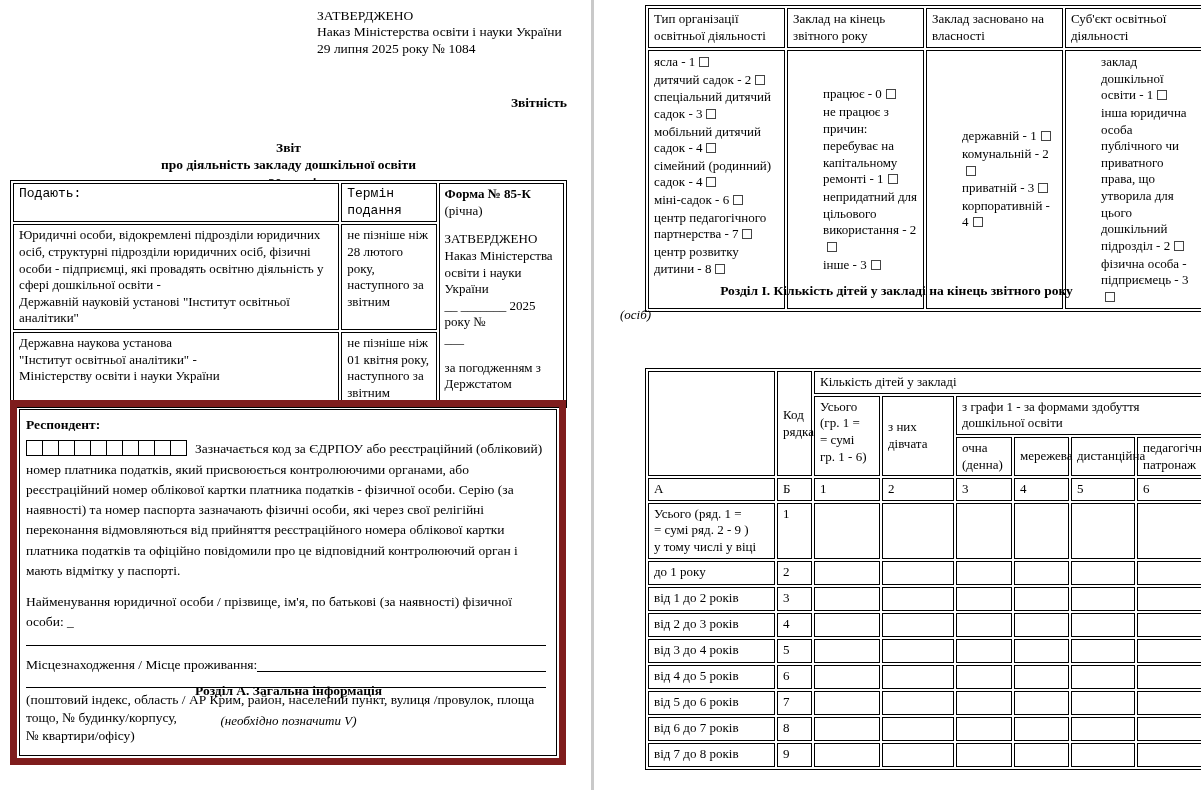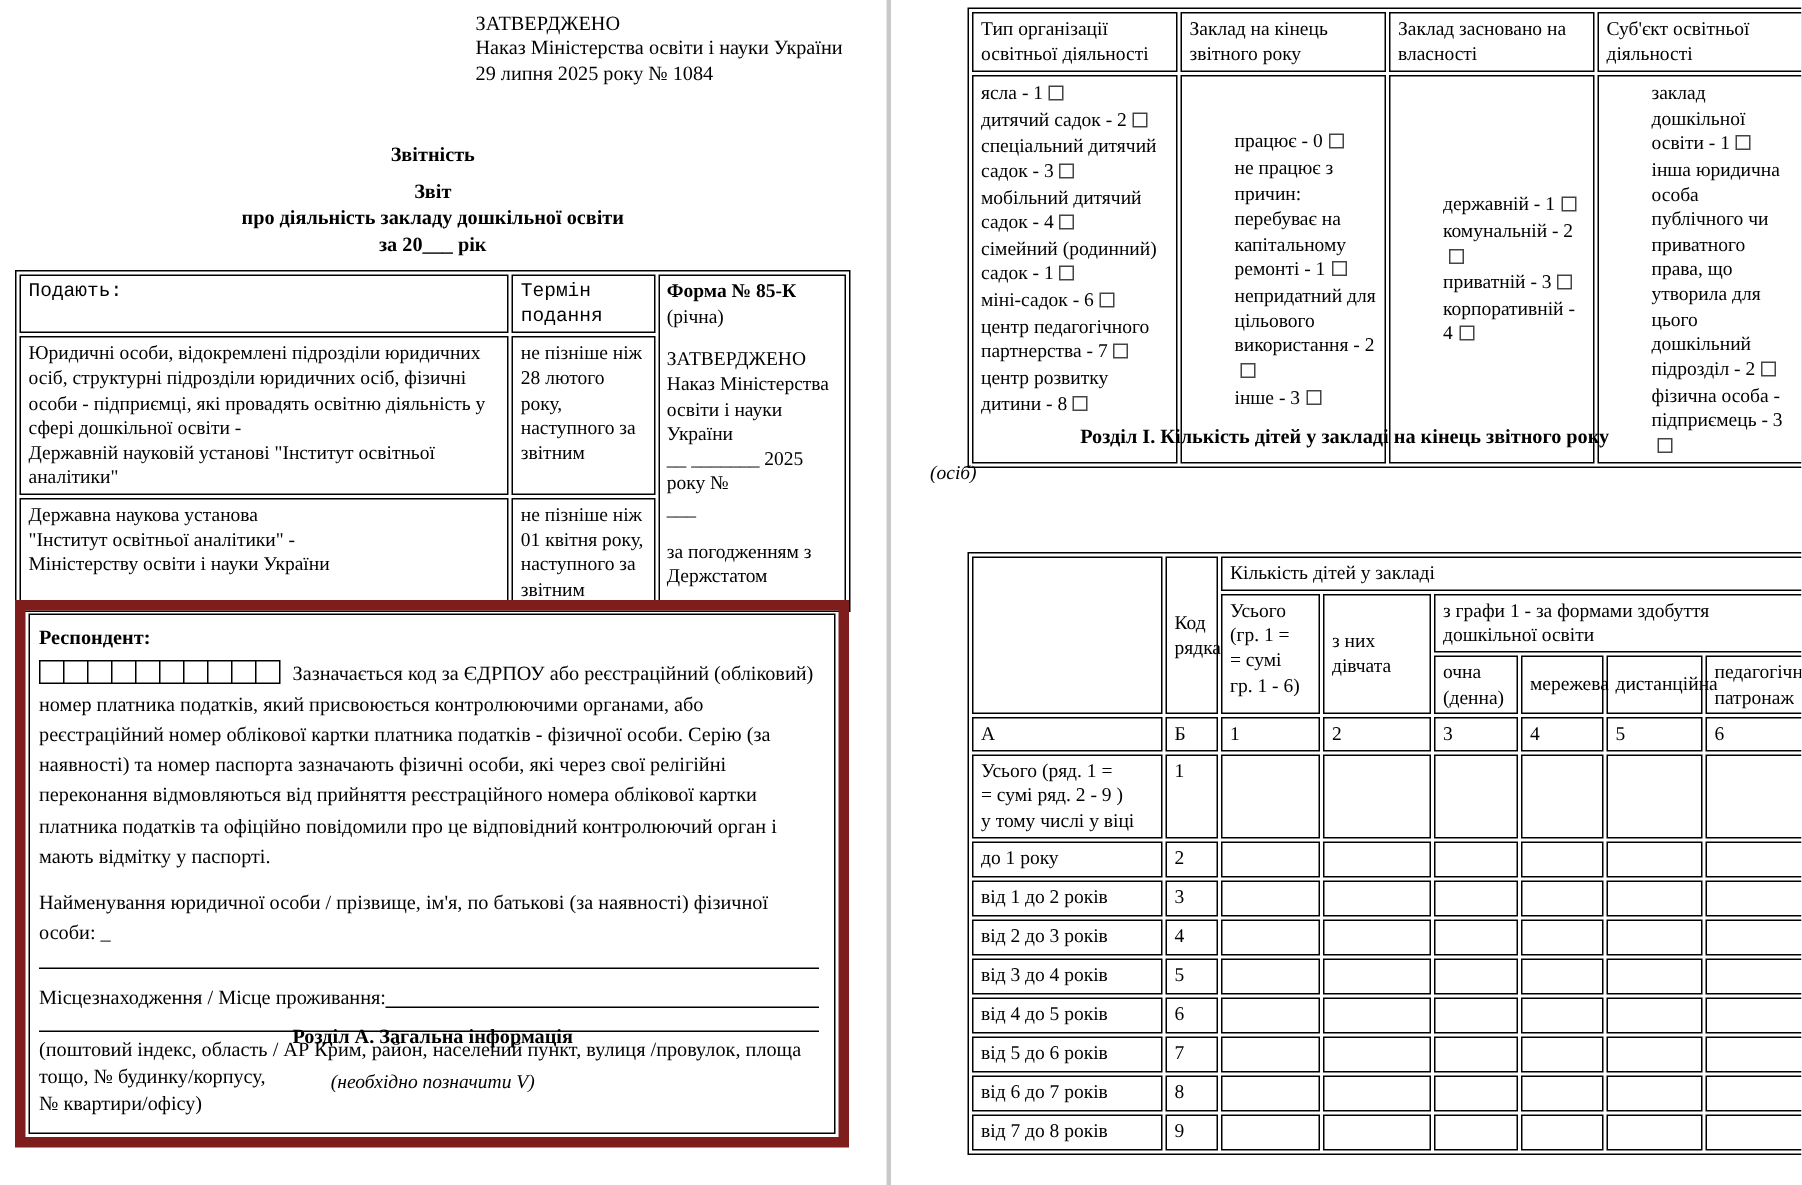--- a/index.html
+++ b/index.html
@@ -16,21 +16,21 @@
   .i { font-style:italic; }
   .center { text-align:center; }
   .pre { white-space:pre-line; }
 
   
   .approval { position:absolute; left:307px; top:8px; font-size:13.5px; line-height:1.22; }
 
   
   .titles { position:absolute; left:0; top:94px; width:557px; text-align:center;
             font-size:13.5px; font-weight:bold; line-height:1.3; }
-  .titles .t1 { margin-bottom:7px; }
+  .titles .t1 { margin-bottom:27px;text-align:right; }
 
   
   table.frm { border-collapse:separate; border-spacing:2px; border:1px solid #000; background:#fff; }
   table.frm td { border:1px solid #000; padding:2px 5px; vertical-align:top; text-align:left;
                  font-size:13px; line-height:1.28; }
 
   .submit-table { position:absolute; left:0; top:180px; width:557px; }
   .submit-table td.h1 { height:20px;font-family:Liberation Mono, monospace; }
   .submit-table td.r2 { height:82px; }
   .submit-table td.r3 { height:62px; }
@@ -181,21 +181,21 @@
             <td class="head">Заклад на кінець звітного року</td>
             <td class="head">Заклад засновано на власності</td>
             <td class="head">Суб'єкт освітньої діяльності</td>
           </tr>
         <tr id="cls-body">
             <td class="body">
               <div class="opt"><span>ясла - 1</span><span class="cb"></span></div>
               <div class="opt"><span>дитячий садок - 2</span><span class="cb"></span></div>
               <div class="opt"><span>спеціальний дитячий садок - 3</span><span class="cb"></span></div>
               <div class="opt"><span>мобільний дитячий садок - 4</span><span class="cb"></span></div>
-              <div class="opt"><span>сімейний (родинний) садок - 1</span><span class="cb"></span></div>
+              <div class="opt"><span>сімейний (родинний) садок - 4</span><span class="cb"></span></div>
               <div class="opt"><span>міні-садок - 6</span><span class="cb"></span></div>
               <div class="opt"><span>центр педагогічного партнерства - 7</span><span class="cb"></span></div>
               <div class="opt"><span>центр розвитку дитини - 8</span><span class="cb"></span></div>
             </td>
             <td class="body vmid">
               <div class="opt"><span>працює - 0</span><span class="cb"></span></div>
               <div class="opt"><span>не працює з причин:</span></div>
               <div class="opt"><span>перебуває на капітальному ремонті - 1</span><span class="cb"></span></div>
               <div class="opt"><span>непридатний для цільового використання - 2</span><span class="cb"></span></div>
               <div class="opt"><span>інше - 3</span><span class="cb"></span></div>

